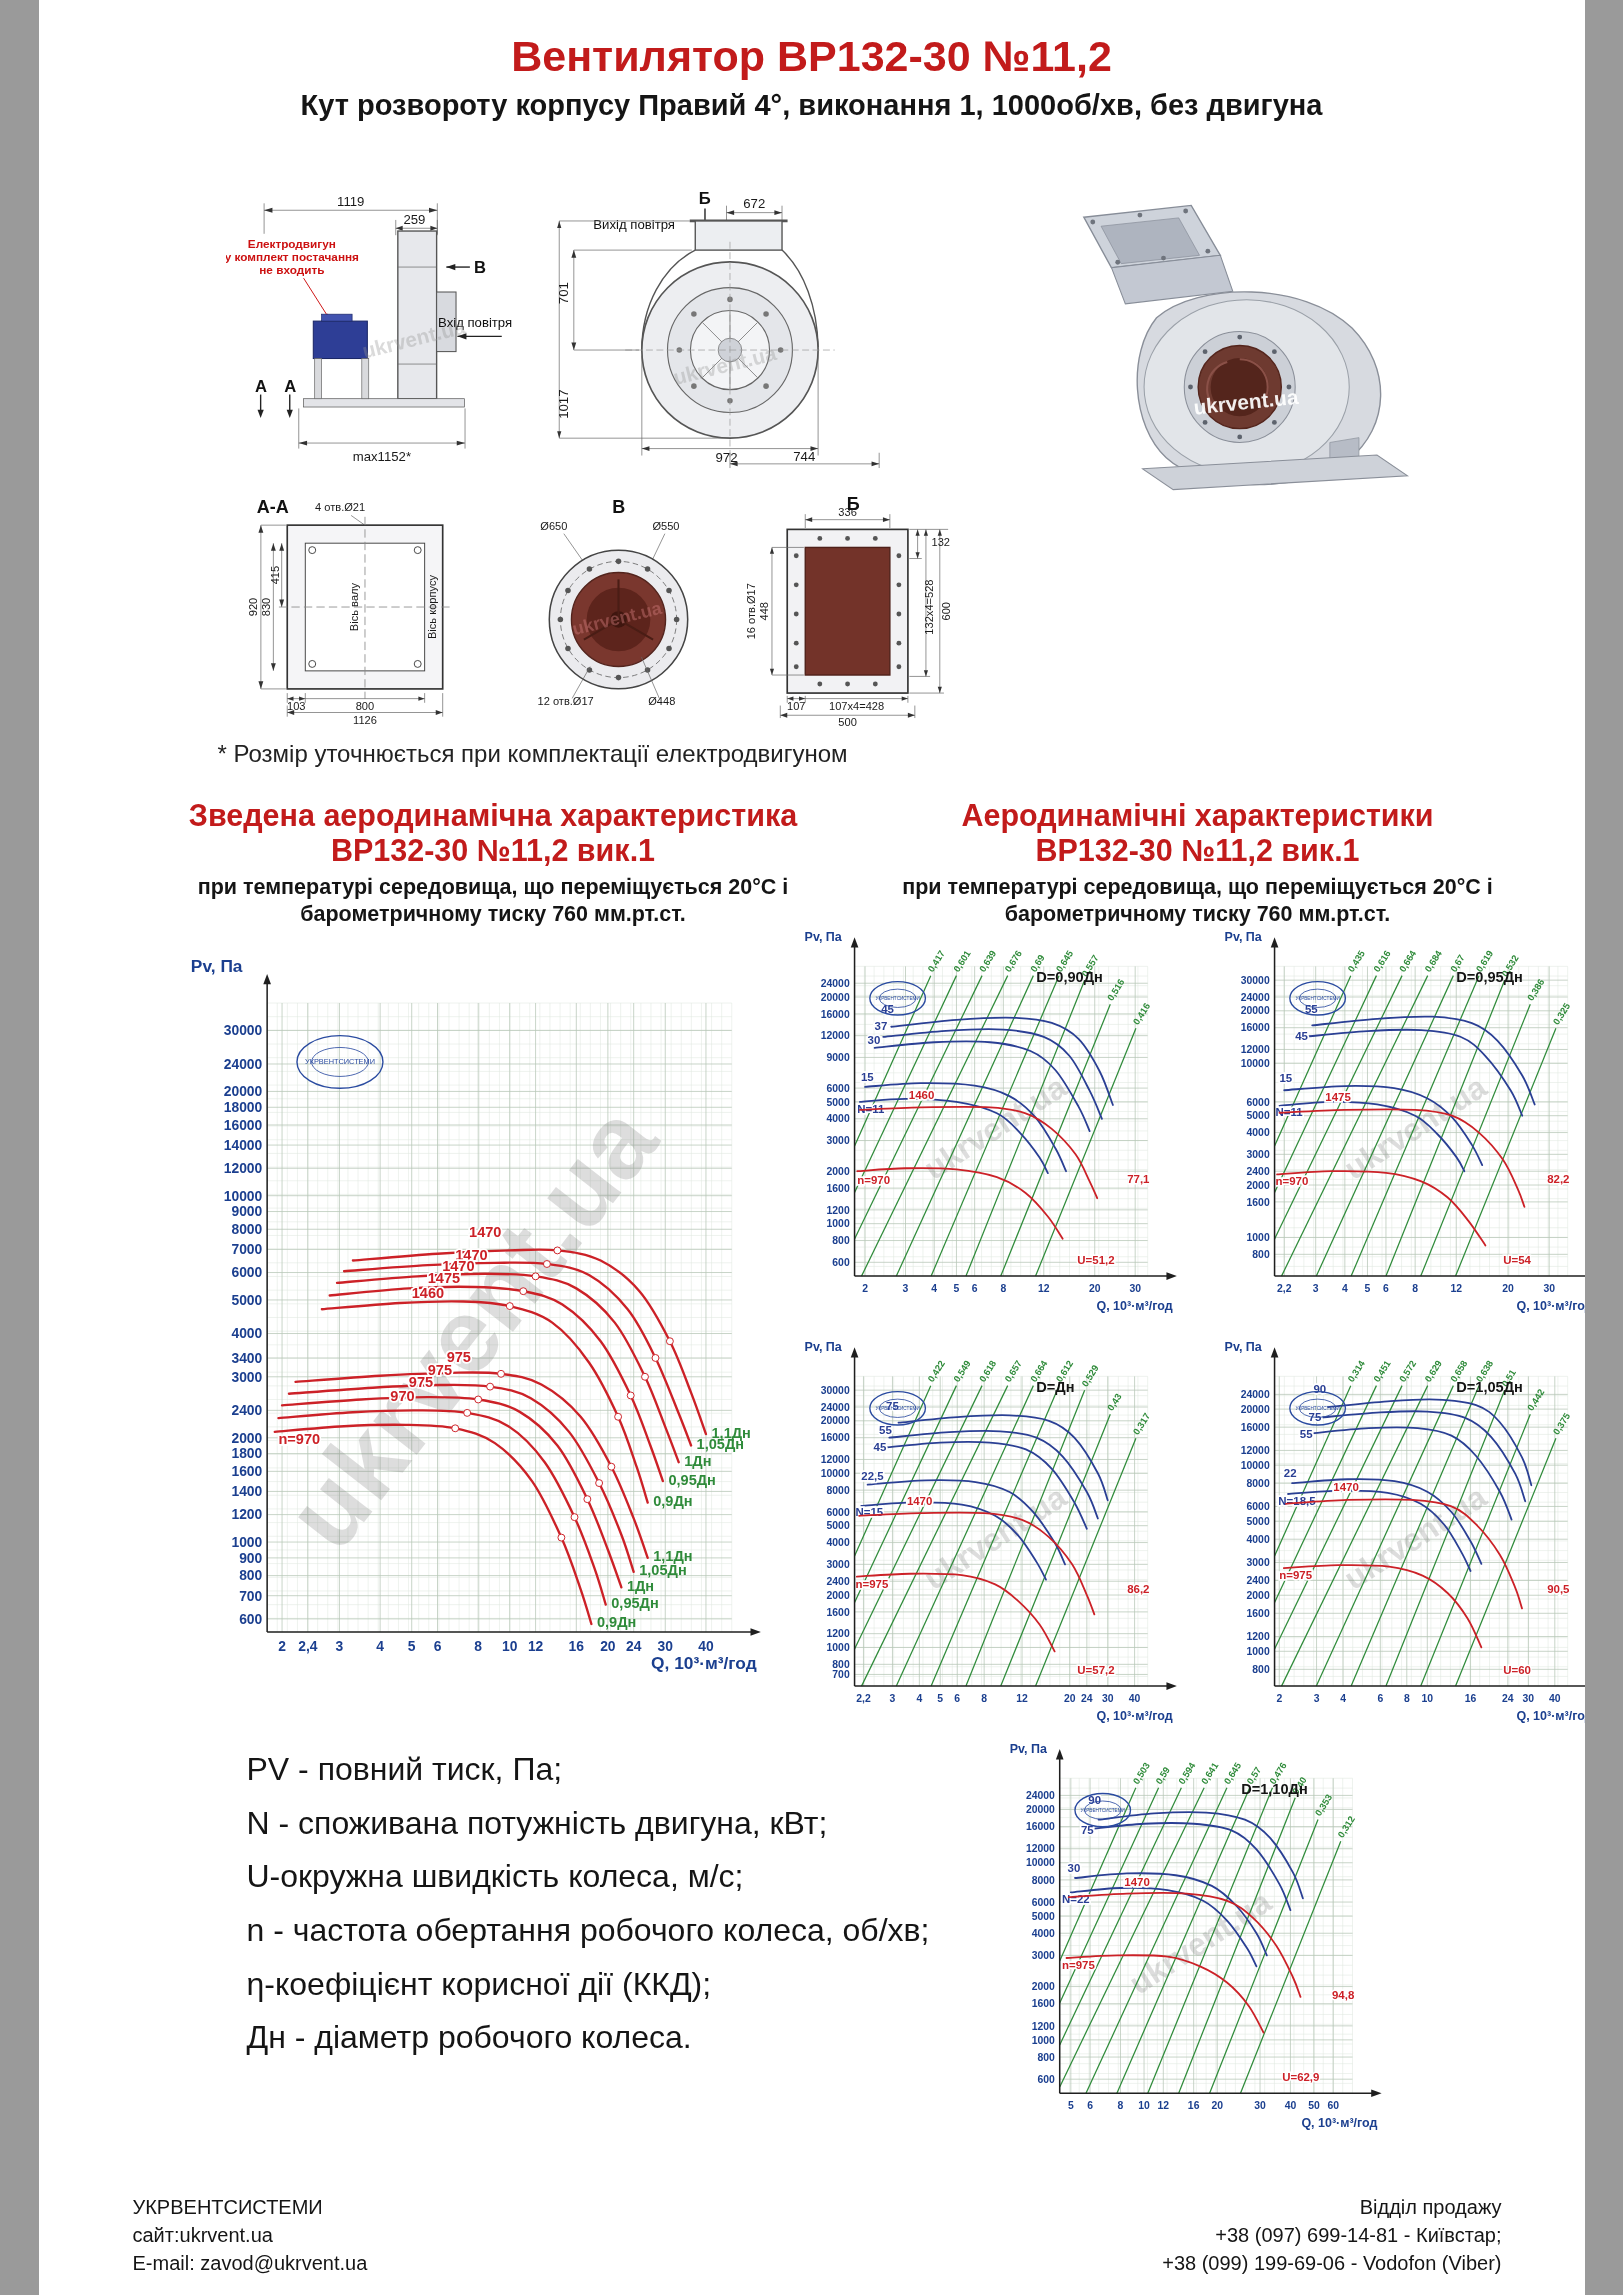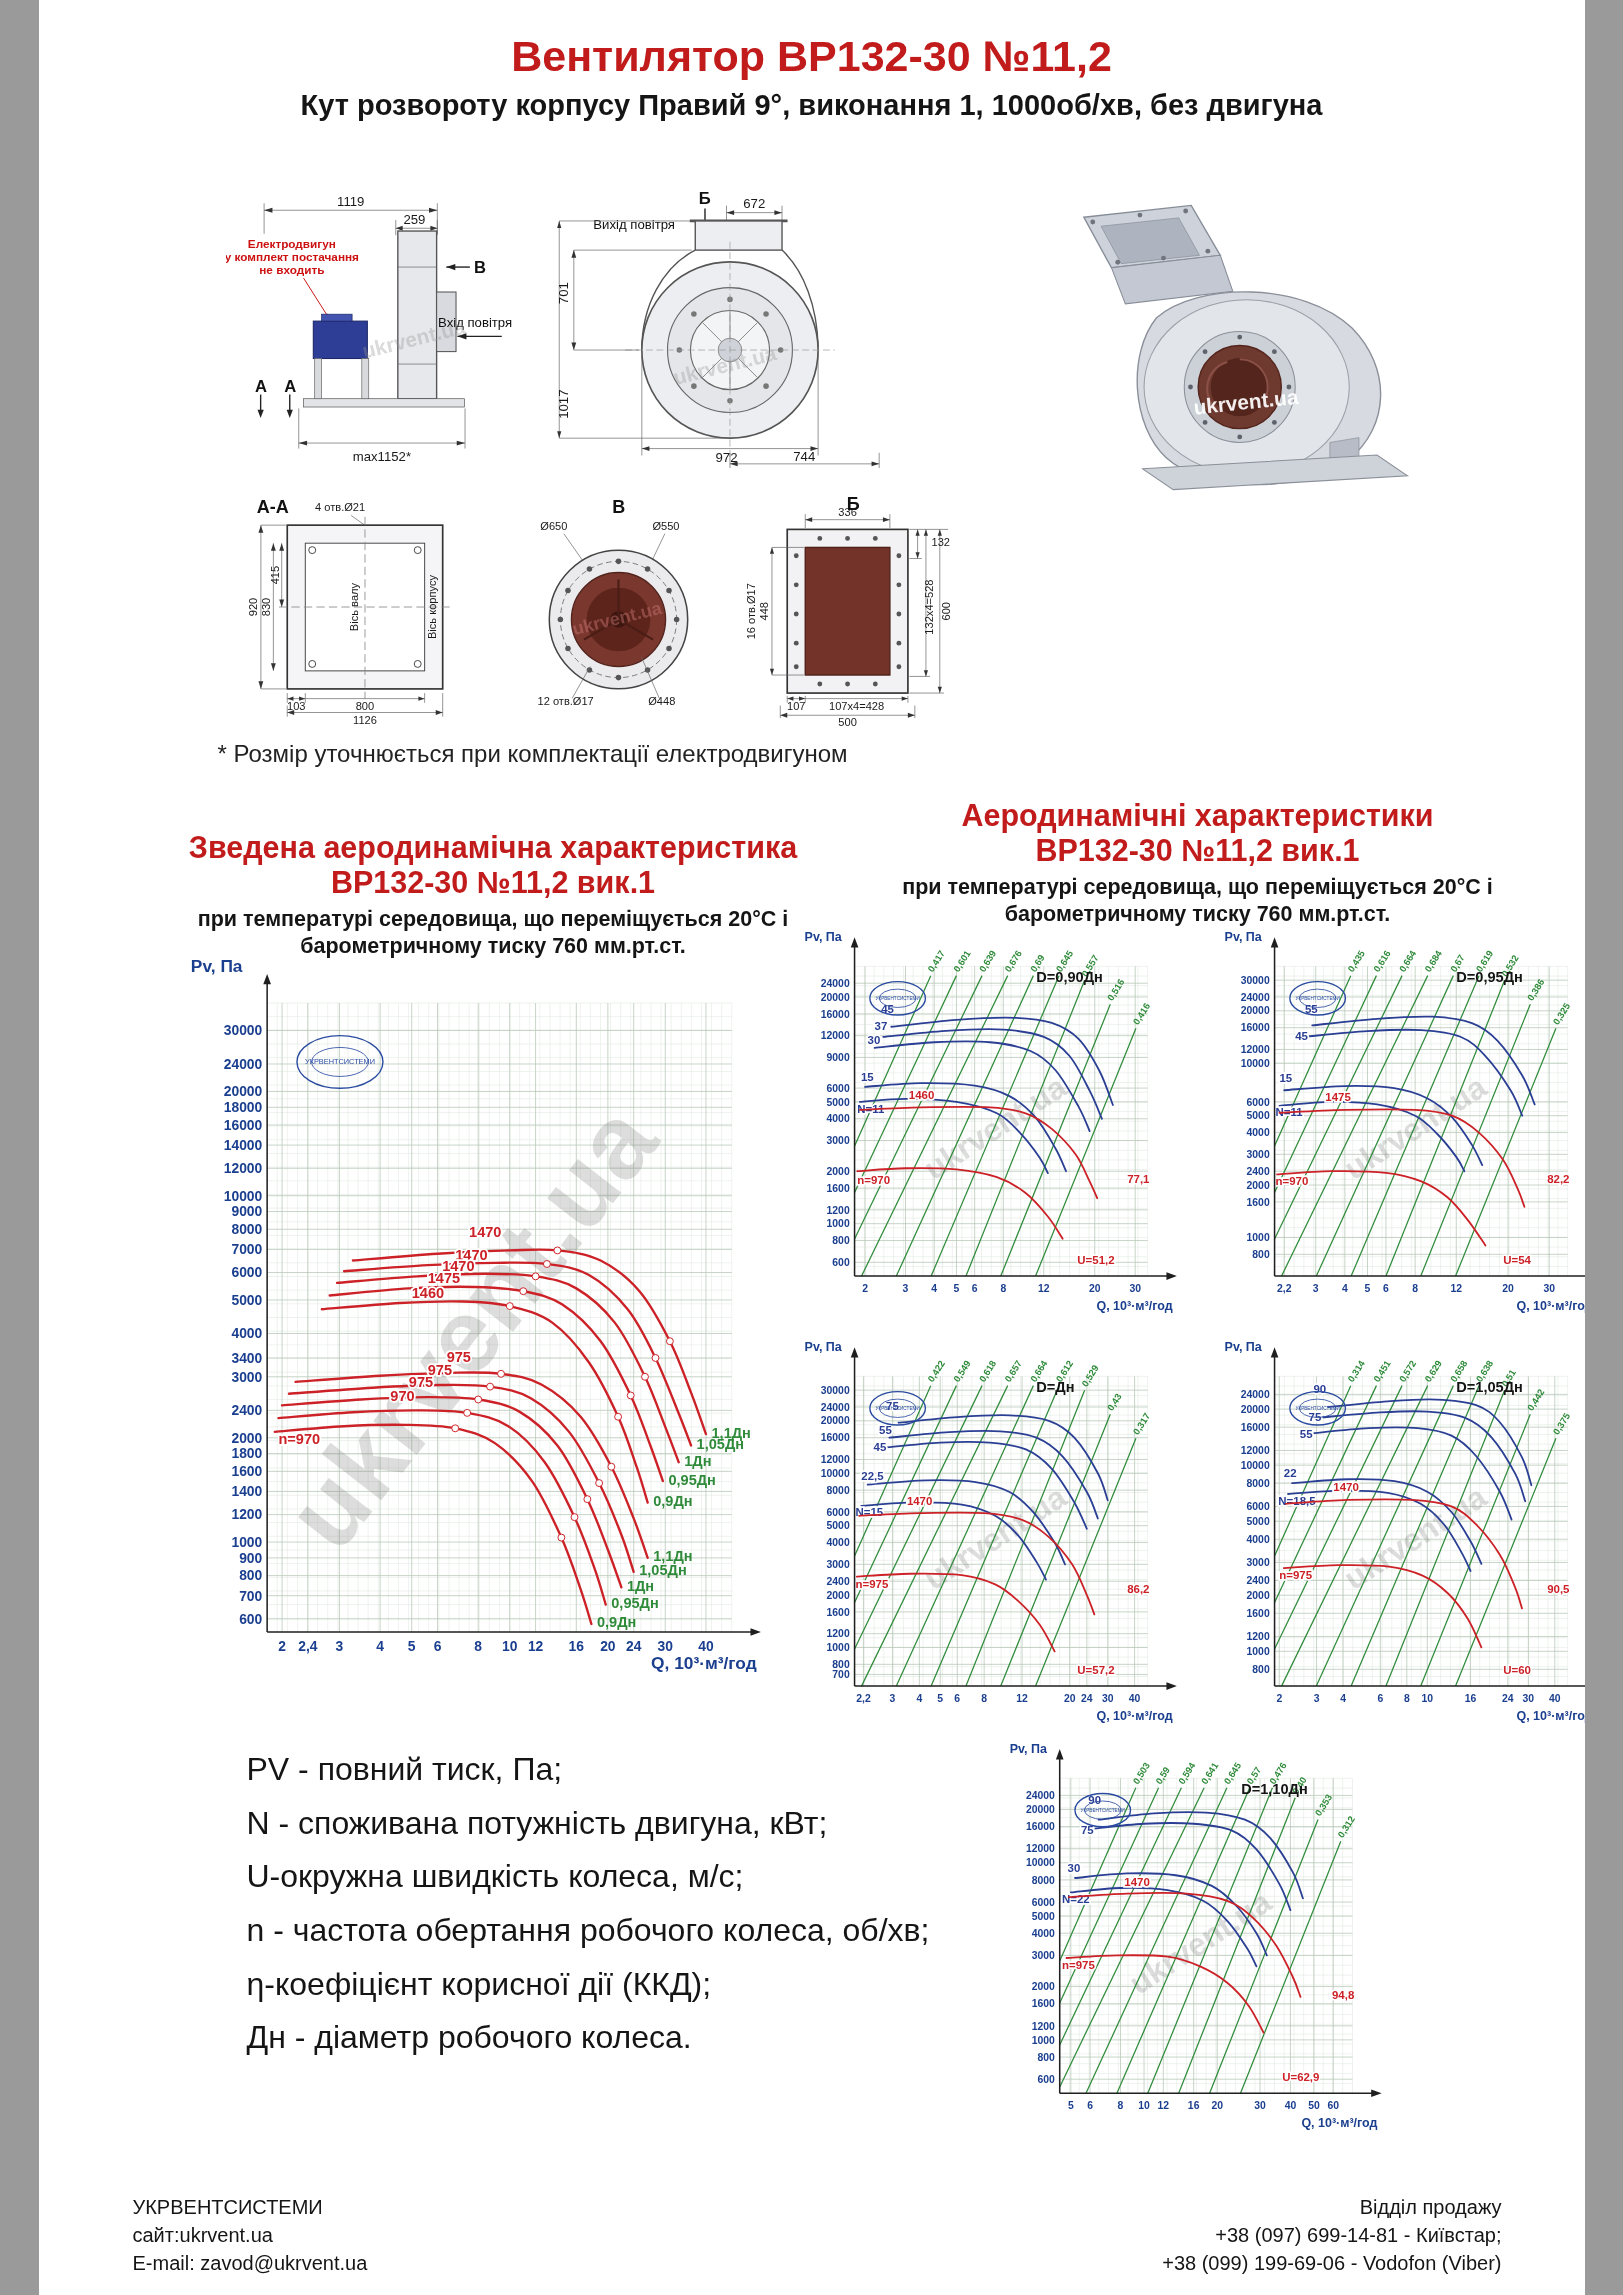--- a/index.html
+++ b/index.html
@@ -28,21 +28,21 @@
 .wm{font-size:30px;font-weight:bold;fill:rgba(150,150,150,0.35)}
 .wmr{font-size:26px;font-weight:bold;fill:rgba(205,120,120,0.45)}
 .thin{stroke:#666;stroke-width:1}
 </style>
 </head>
 <body>
 
 <div class="page">
 
   <div class="title">Вентилятор ВР132-30 №11,2</div>
-  <div class="subtitle">Кут розвороту корпусу Правий 9°, виконання 1, 1000об/хв, без двигуна</div>
+  <div class="subtitle">Кут розвороту корпусу Правий 4°, виконання 1, 1000об/хв, без двигуна</div>
 
   <svg class="abs" style="left:187px;top:189px" width="291" height="285" viewBox="0 0 420 410">
     <g class="thin" fill="none">
       <line x1="55" y1="20" x2="55" y2="64"></line>
         <line x1="305" y1="20" x2="305" y2="64"></line>
       <line x1="55" y1="30" x2="305" y2="30"></line>
       <line x1="245" y1="44" x2="245" y2="66"></line>
         <line x1="305" y1="44" x2="305" y2="66"></line>
       <line x1="245" y1="56" x2="305" y2="56"></line>
       <line x1="105" y1="316" x2="105" y2="374"></line>
@@ -352,21 +352,21 @@
     <text class="dimS" transform="rotate(-90 292 166)" x="292" y="166" text-anchor="middle">600</text>
     <text class="dimS" transform="rotate(-90 30 166)" x="30" y="166" text-anchor="middle">448</text>
     <text class="dimS" transform="rotate(-90 12 166)" x="12" y="166" text-anchor="middle">16 отв.Ø17</text>
     <text class="dimS" x="71" y="308" text-anchor="middle">107</text>
     <text class="dimS" x="158" y="308" text-anchor="middle">107x4=428</text>
     <text class="dimS" x="145" y="332" text-anchor="middle">500</text>
   </svg>
 
   <div class="footnote">* Розмір уточнюється при комплектації електродвигуном</div>
 
-  <div class="sec-head" style="left:125px;top:830px;width:659px">
+  <div class="sec-head" style="left:125px;top:798px;width:659px">
     <div class="r1">Зведена аеродинамічна характеристика</div>
     <div class="r1">ВР132-30 №11,2 вик.1</div>
     <div class="gap"></div>
     <div class="r2">при температурі середовища, що переміщується 20°С і</div>
     <div class="r2">барометричному тиску 760 мм.рт.ст.</div>
   </div>
   <div class="sec-head" style="left:819px;top:798px;width:680px">
     <div class="r1">Аеродинамічні характеристики</div>
     <div class="r1">ВР132-30 №11,2 вик.1</div>
     <div class="gap"></div>

